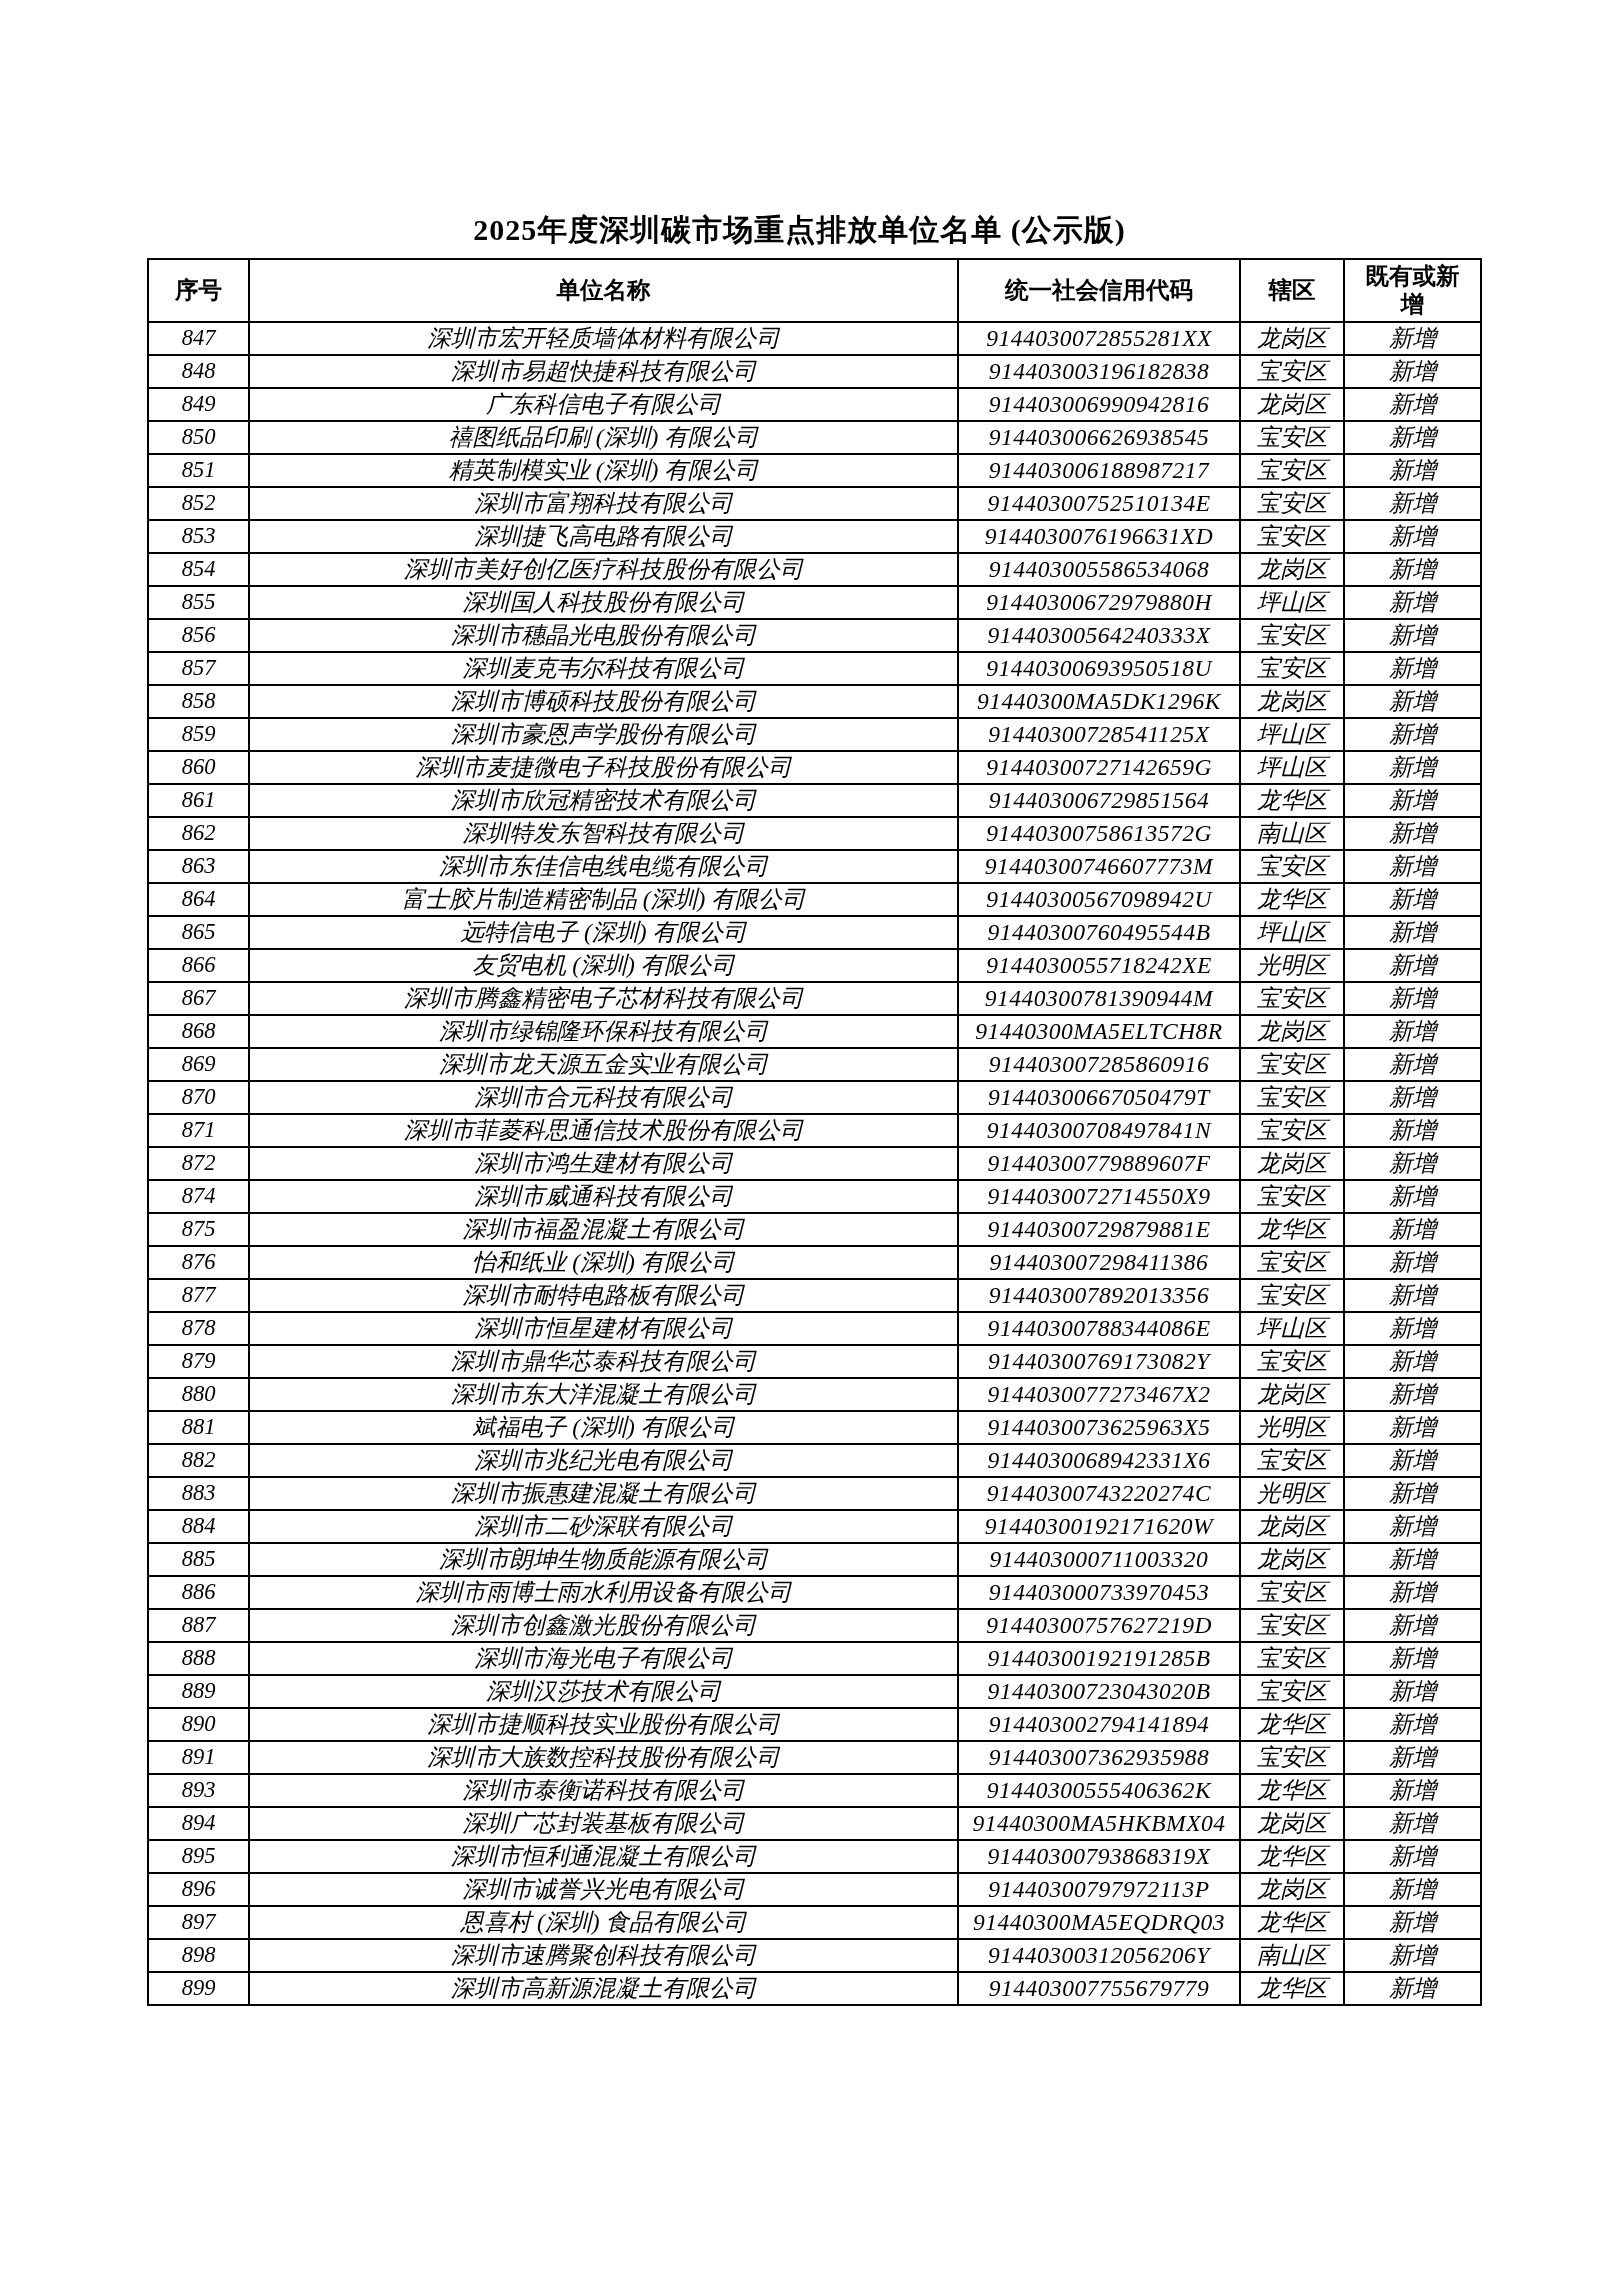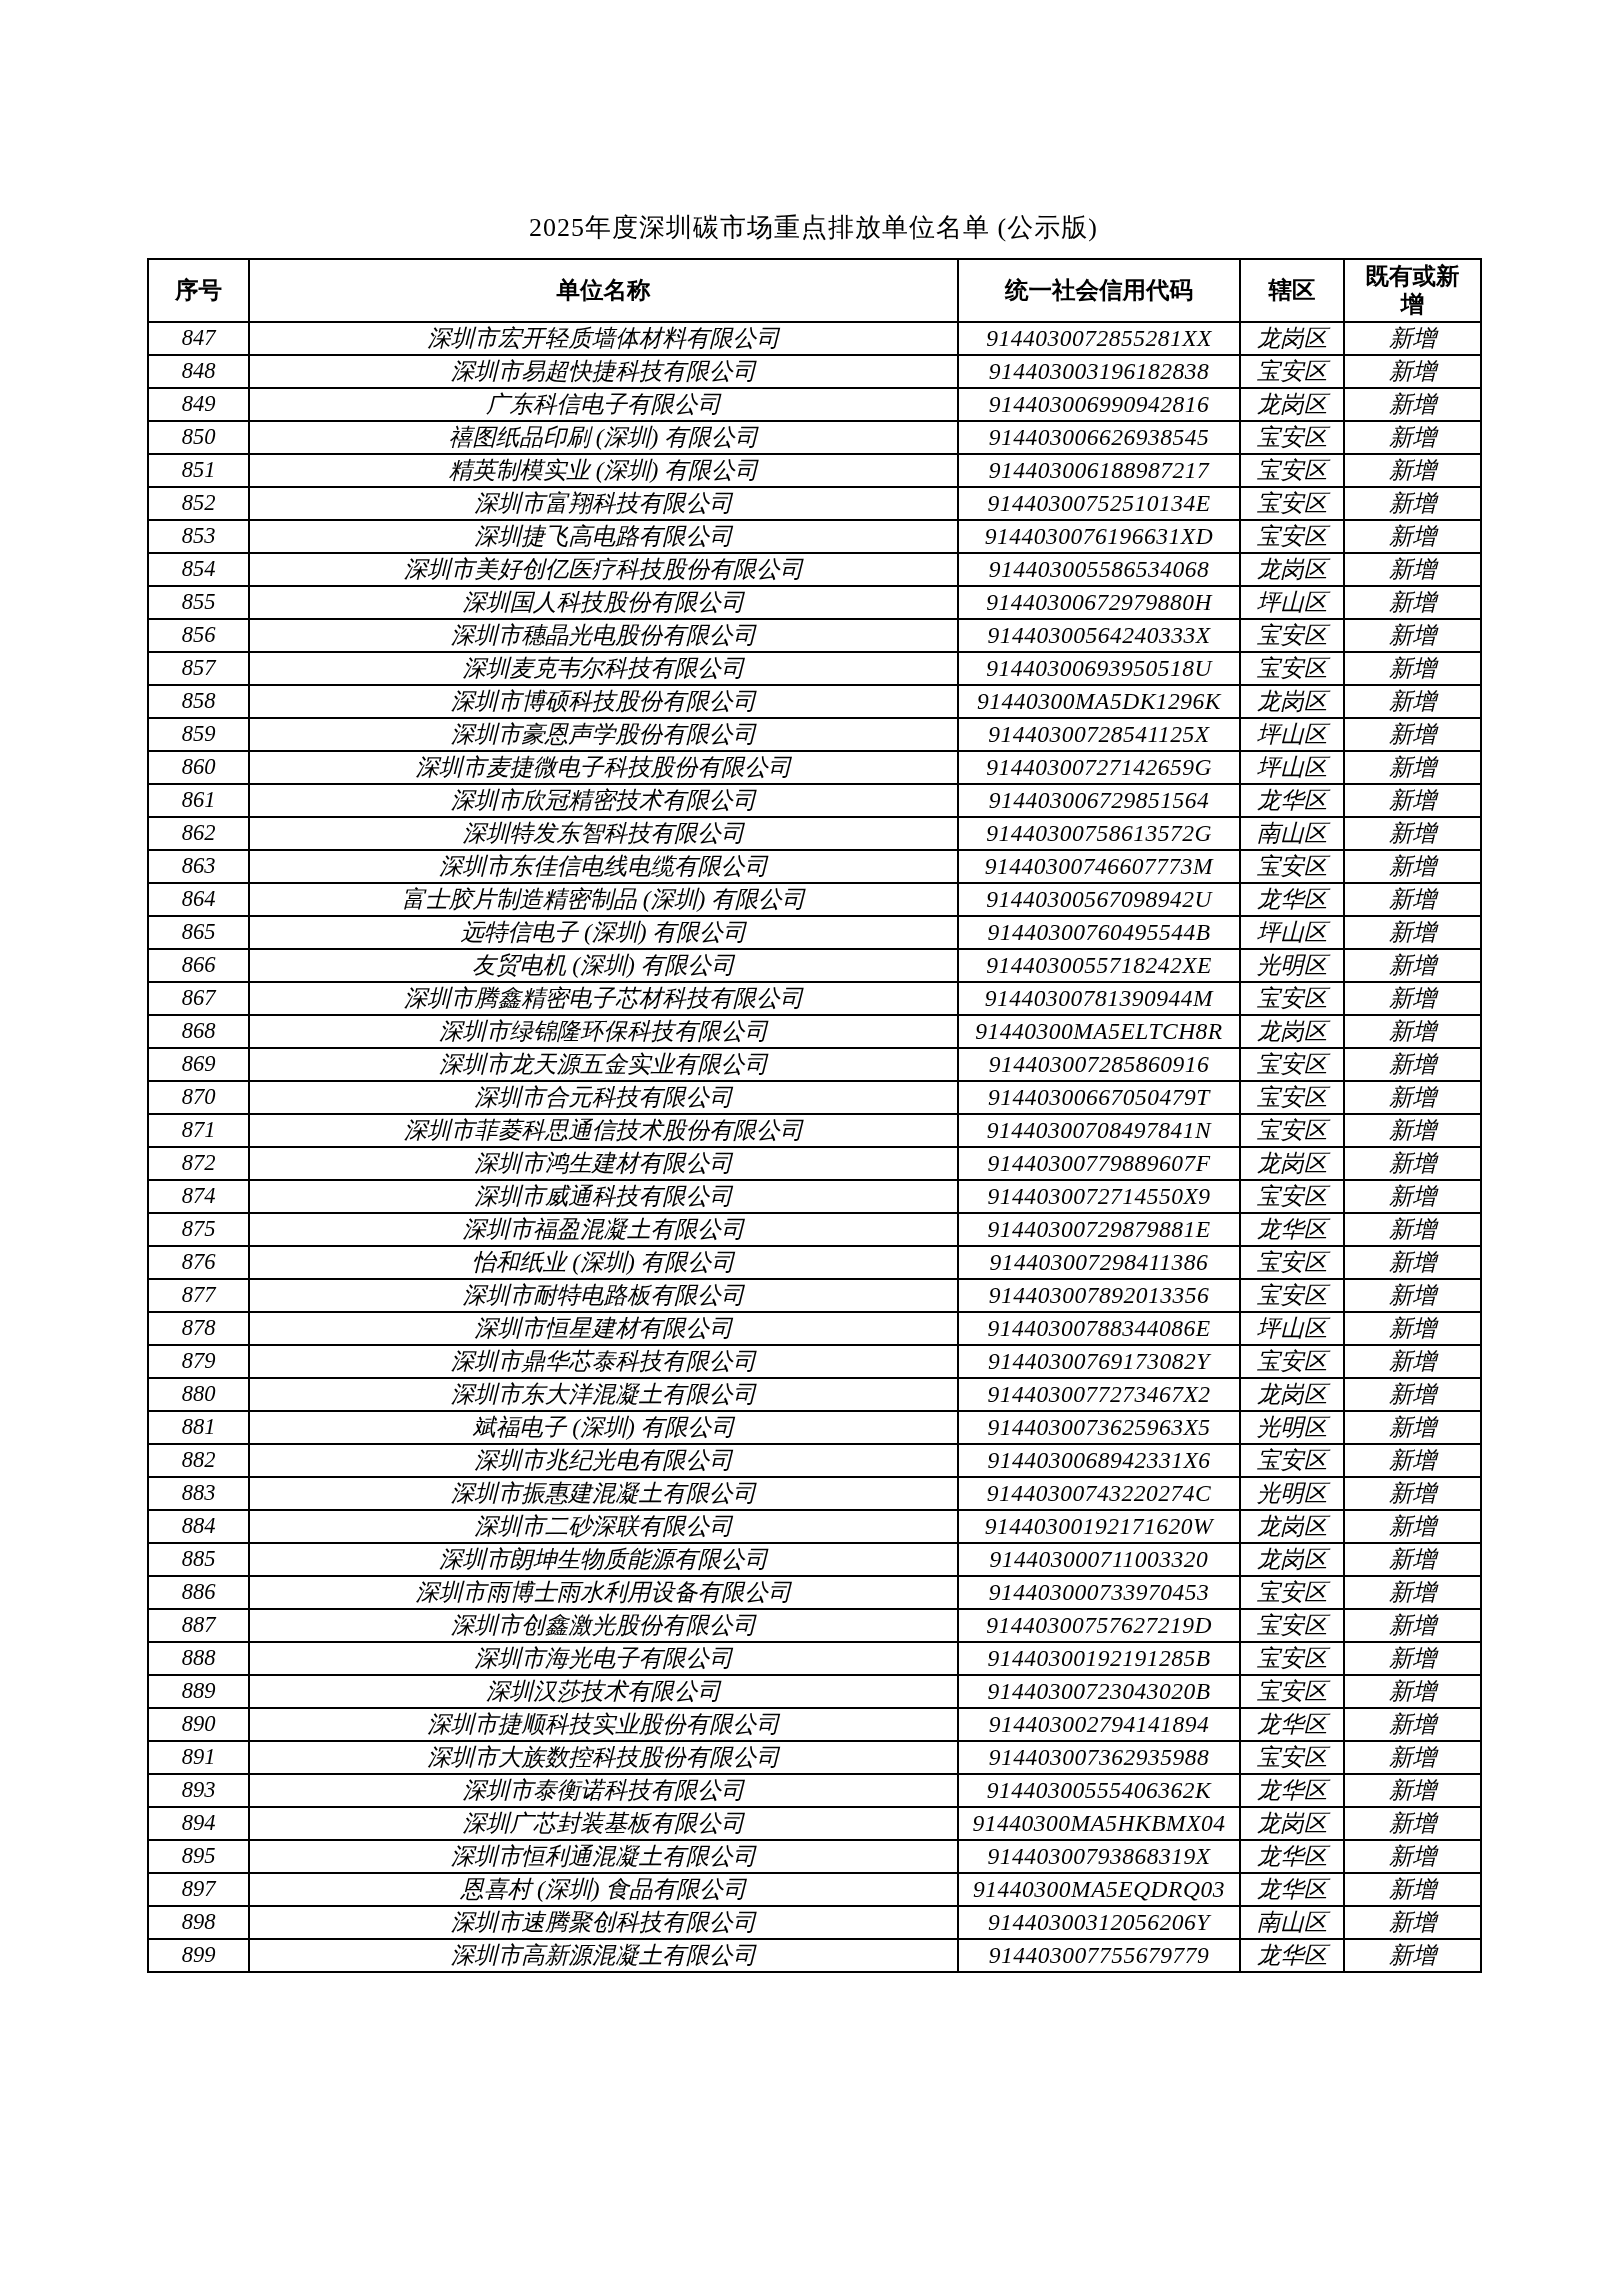--- a/index.html
+++ b/index.html
@@ -11,25 +11,25 @@
     position: relative;
     width: 1621px;
     height: 2291px;
     font-family: "Liberation Serif", "DejaVu Serif", serif;
     color: #000000;
     overflow: hidden;
   }
   .page-title {
     position: absolute;
     top: 210px;
-    left: 147px;
+    left: 133px;
     width: 1333px;
     text-align: center;
-    font-size: 26px;
-    font-weight: normal;
+    font-size: 30px;
+    font-weight: bold;
     letter-spacing: 1px;
     white-space: nowrap;
   }
   table.units {
     position: absolute;
     left: 147px;
     top: 258px;
     width: 1333px;
     border-collapse: collapse;
     table-layout: fixed;
@@ -403,20 +403,27 @@
         <td class="cell-status">新增</td>
       </tr>
       <tr>
         <td class="cell-serial">895</td>
         <td class="cell-name">深圳市恒利通混凝土有限公司</td>
         <td class="cell-code">91440300793868319X</td>
         <td class="cell-district">龙华区</td>
         <td class="cell-status">新增</td>
       </tr>
       <tr>
+        <td class="cell-serial">896</td>
+        <td class="cell-name">深圳市诚誉兴光电有限公司</td>
+        <td class="cell-code">91440300797972113P</td>
+        <td class="cell-district">龙岗区</td>
+        <td class="cell-status">新增</td>
+      </tr>
+      <tr>
         <td class="cell-serial">897</td>
         <td class="cell-name">恩喜村 (深圳) 食品有限公司</td>
         <td class="cell-code">91440300MA5EQDRQ03</td>
         <td class="cell-district">龙华区</td>
         <td class="cell-status">新增</td>
       </tr>
       <tr>
         <td class="cell-serial">898</td>
         <td class="cell-name">深圳市速腾聚创科技有限公司</td>
         <td class="cell-code">91440300312056206Y</td>

